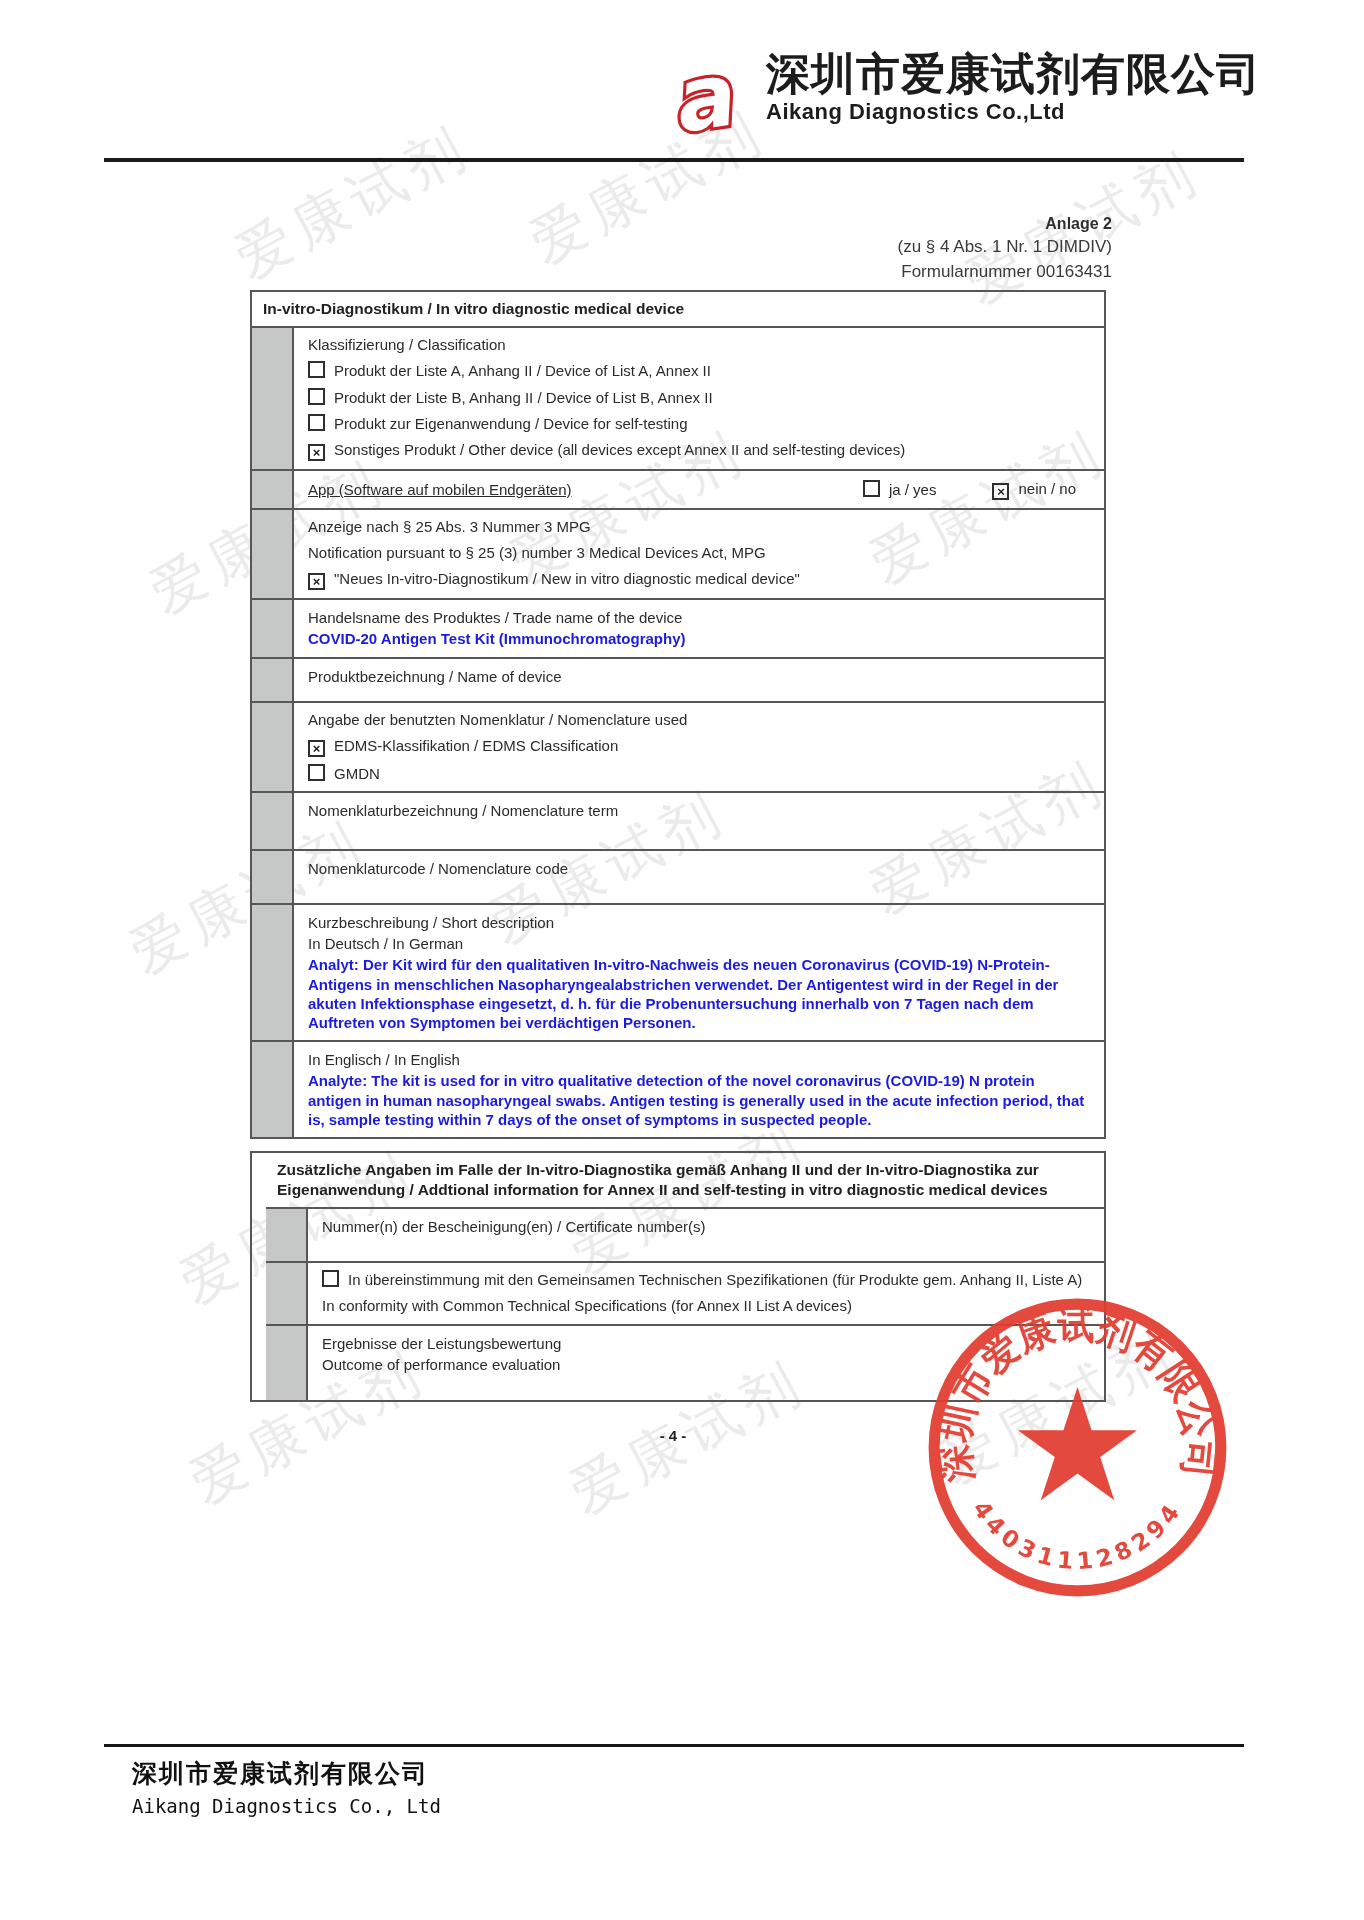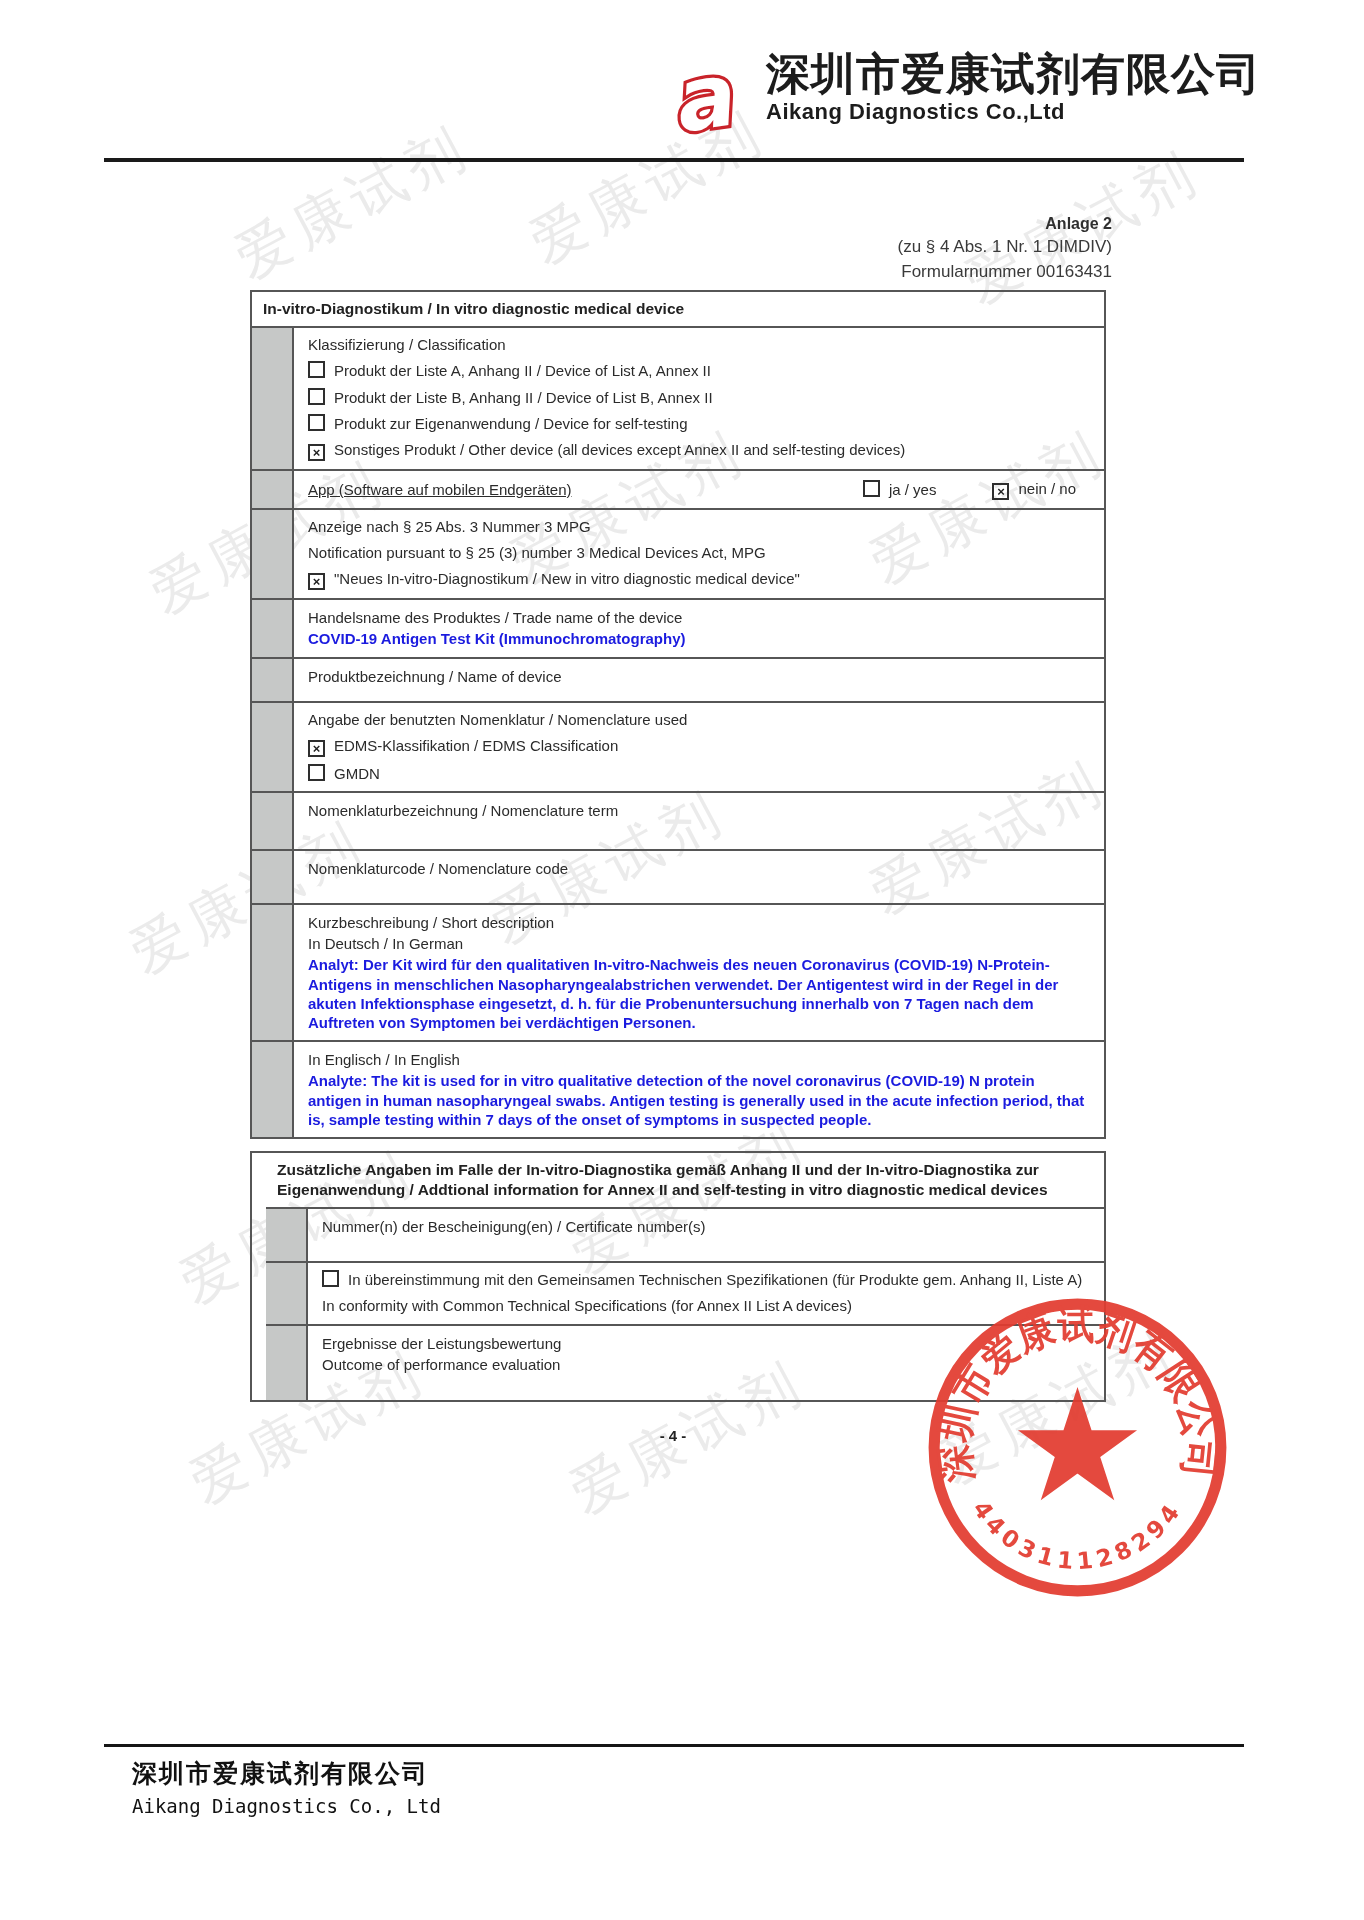--- a/index.html
+++ b/index.html
@@ -119,21 +119,21 @@
           <div class="cell">
             <div class="tline sp"><span>Anzeige nach § 25 Abs. 3 Nummer 3 MPG</span></div>
             <div class="tline sp"><span>Notification pursuant to § 25 (3) number 3 Medical Devices Act, MPG</span></div>
             <div class="tline sp"><span class="cb">×</span><span>"Neues In-vitro-Diagnostikum / New in vitro diagnostic medical device"</span></div>
           </div>
         </div>
         <div class="trow">
           <div class="strip"></div>
           <div class="cell">
             <div class="tline"><span>Handelsname des Produktes / Trade name of the device</span></div>
-            <div class="tline blue"><span>COVID-19 Antigen Test Kit (Immunochromatography)</span></div>
+            <div class="tline blue"><span>COVID-20 Antigen Test Kit (Immunochromatography)</span></div>
           </div>
         </div>
         <div class="trow">
           <div class="strip"></div>
           <div class="cell" style="min-height: 30px;">
             <div class="tline"><span>Produktbezeichnung / Name of device</span></div>
           </div>
         </div>
         <div class="trow">
           <div class="strip"></div>

